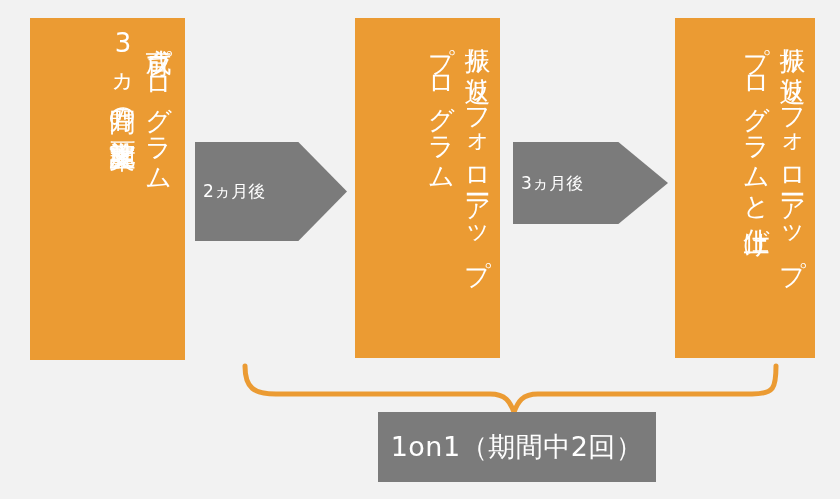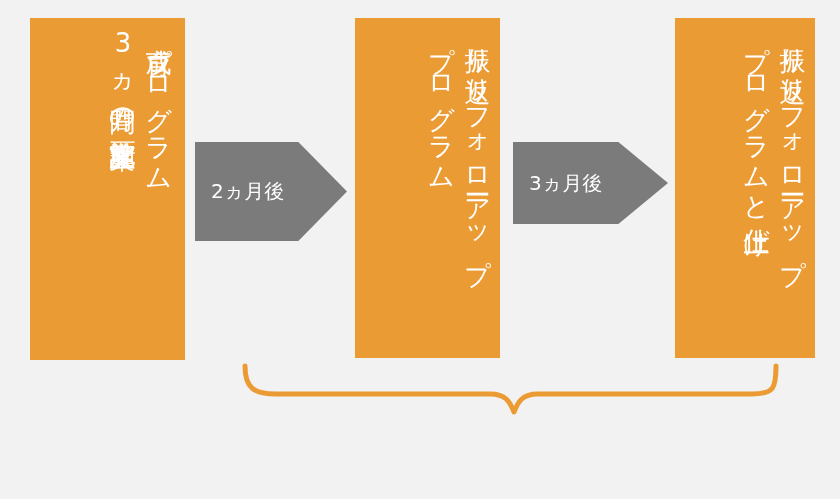--- a/index.html
+++ b/index.html
@@ -59,22 +59,22 @@
   #box-3 { padding-right: 2px; }
 
   
   .arrow {
     position: absolute;
     background: #7b7b7b;
     display: flex;
     align-items: center;
     justify-content: flex-start;
     color: #ffffff;
-    font-size: 20px;
-    padding-left: 16px;
+    font-size: 17px;
+    padding-left: 8px;
     box-sizing: border-box;
     -webkit-clip-path: polygon(0 0, 68% 0, 100% 50%, 68% 100%, 0 100%);
     clip-path: polygon(0 0, 68% 0, 100% 50%, 68% 100%, 0 100%);
     font-family: "DejaVu Sans", "Liberation Sans", sans-serif;
     white-space: nowrap;
   }
   #arrow-1 { left: 195px; top: 142px; width: 152px; height: 99px; }
   #arrow-2 { left: 513px; top: 142px; width: 155px; height: 82px; }
 
   
@@ -129,14 +129,15 @@
     <span class="vtext secondary">プログラムと仕上げ</span>
   </div>
 
   <div id="brace-wrap">
     <svg viewBox="0 0 545 58" preserveAspectRatio="none" aria-hidden="true">
       <path d="M7,6 C7,28 16,34 38,34 L252,34 C268,34 272,42 276,52
                C280,42 284,34 300,34 L514,34 C536,34 538,28 538,6" fill="none" stroke="#eb9b33" stroke-width="5" stroke-linecap="round" stroke-linejoin="round"></path>
     </svg>
   </div>
 
+  <div id="caption-bar">1on1（期間中2回）</div>
 
 </div>
 
 </body></html>

